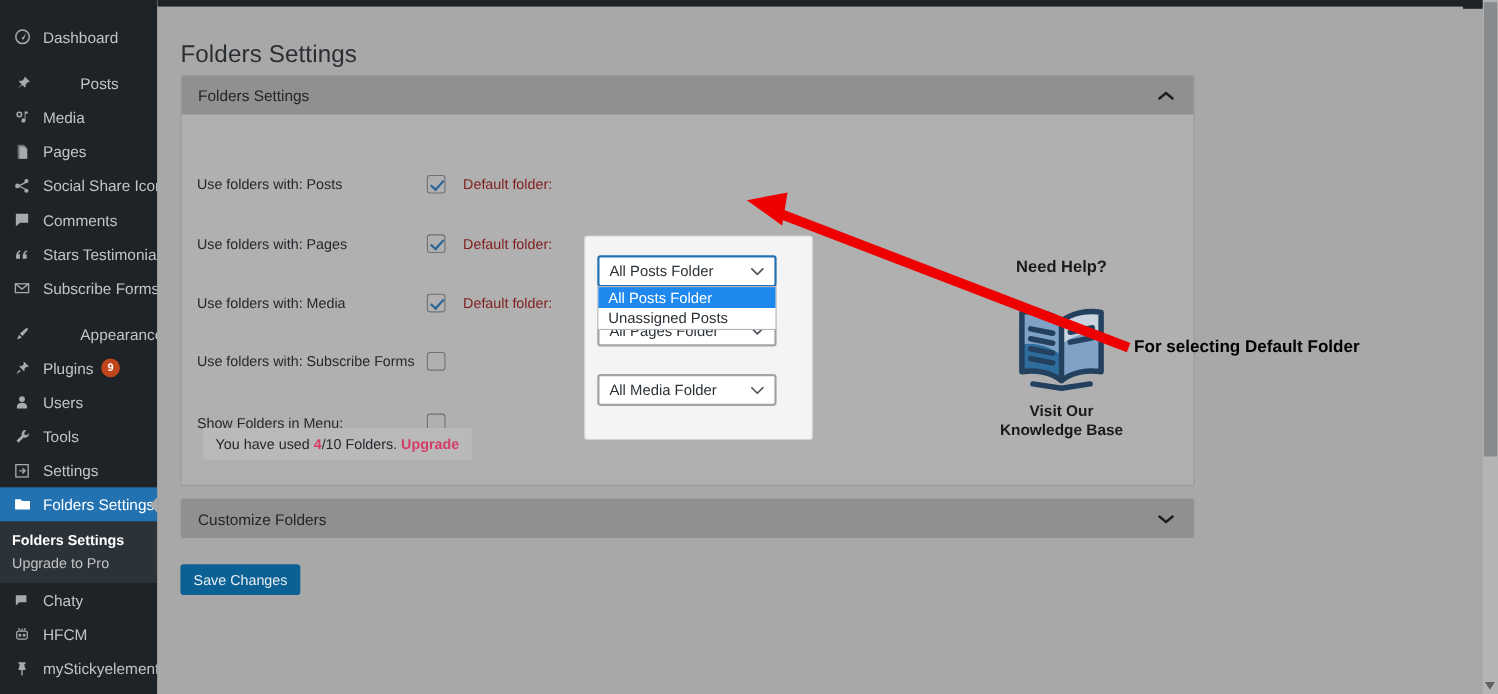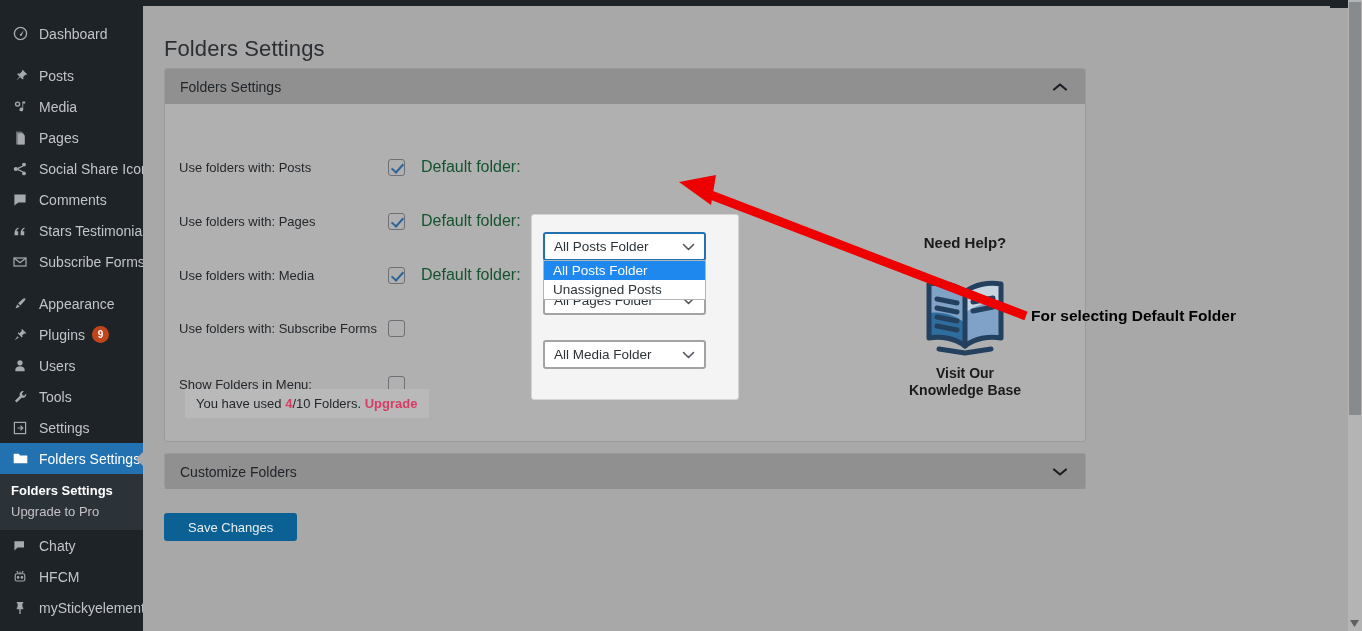--- a/index.html
+++ b/index.html
@@ -28,21 +28,21 @@
     white-space: nowrap;
   }
   .menu-item .mi-icon {
     width: 22px; height: 20px;
     margin-right: 8px;
     display: flex; align-items: center; justify-content: center;
     flex: none;
     color: #a7aaad;
   }
   .menu-item .mi-icon svg { display: block; }
-  .menu-item.sep-top { margin-top: 11px; }
+  .menu-item.sep-top { margin-top: 11px; gap: 34px; }
   .menu-item.active {
     background: #2271b1;
     color: #fff;
     font-weight: 400;
   }
   .menu-item.active .mi-icon { color: #fff; }
   .menu-item.active::after {
     content: "";
     position: absolute; right: -1px; top: 50%;
     transform: translateY(-50%);
@@ -133,21 +133,21 @@
   .cb.checked::after {
     content: "";
     position: absolute; left: 5px; top: 1px;
     width: 5px; height: 10px;
     border: solid #2a6496;
     border-width: 0 2.4px 2.4px 0;
     transform: rotate(42deg);
   }
   .def-label {
     position: absolute; left: 256px;
-    font-size: 16px; color: #14532d;
+    font-size: 13px; color: #7f1d1d;
     white-space: nowrap;
     text-align: center;
   }
 
   
   #dropdown-surface {
     position: absolute;
     left: 366px; top: 110px;
     width: 208px; height: 186px;
     background: #f4f4f4;
@@ -230,21 +230,21 @@
   #book-icon svg { display: block; margin: 0 auto; }
 
   #save-btn {
     position: absolute;
     left: 21px; top: 513px;
     background: #0b6193;
     color: #e8eef2;
     border: none;
     border-radius: 3px;
     height: 28px;
-    padding: 0 24px;
+    padding: 0 12px;
     font-size: 13px;
     font-family: "Liberation Sans", sans-serif;
     cursor: pointer;
   }
 
   
   #annotation-layer {
     position: absolute; left: 0; top: 0;
     width: 1362px; height: 631px;
     z-index: 60;

